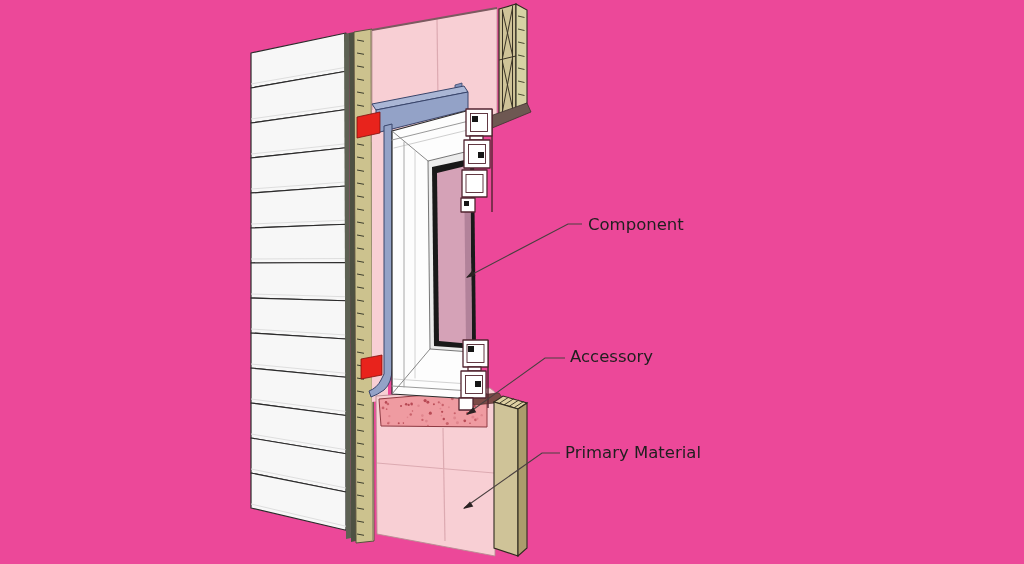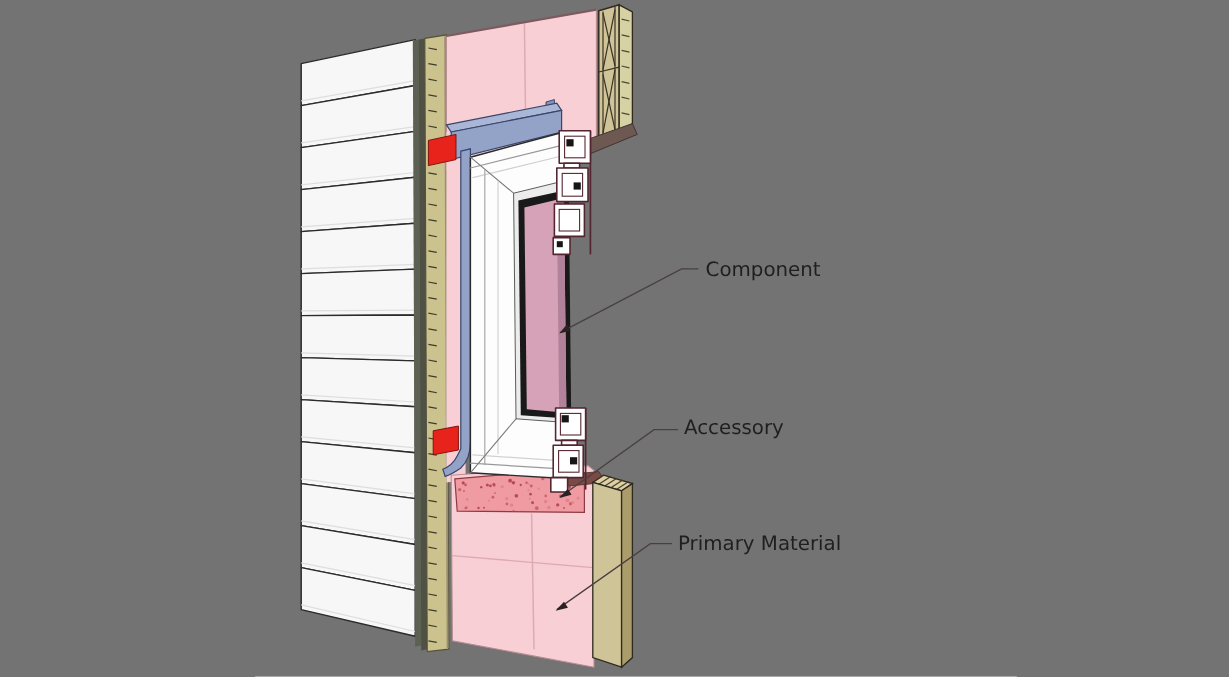--- a/index.html
+++ b/index.html
@@ -1,16 +1,16 @@
 <!DOCTYPE html>
 <html><head>
 <meta charset="utf-8">
 <style>
   html,body{margin:0;padding:0;background:#ffffff;}
-  .stage{width:1024px;height:564px;position:relative;background:#737373;overflow:hidden;text-align:right;}
+  .stage{width:1024px;height:564px;position:relative;background:#ec4899;overflow:hidden;text-align:right;}
   svg{display:block;}
   .lbl{font-family:"DejaVu Sans","Liberation Sans",sans-serif;font-size:16.5px;}
   .outline{stroke:#2b2b2b;stroke-width:1.2;stroke-linejoin:round;}
   .leader{fill:none;stroke:#4a4040;stroke-width:1.1;}
   .profile{stroke:#522530;stroke-width:1.3;fill:#ffffff;stroke-linejoin:round;}
   .profile-inner{stroke:#522530;stroke-width:0.9;fill:none;}
   .frameline{stroke-linecap:round;}
 </style>
 </head>
 <body>

